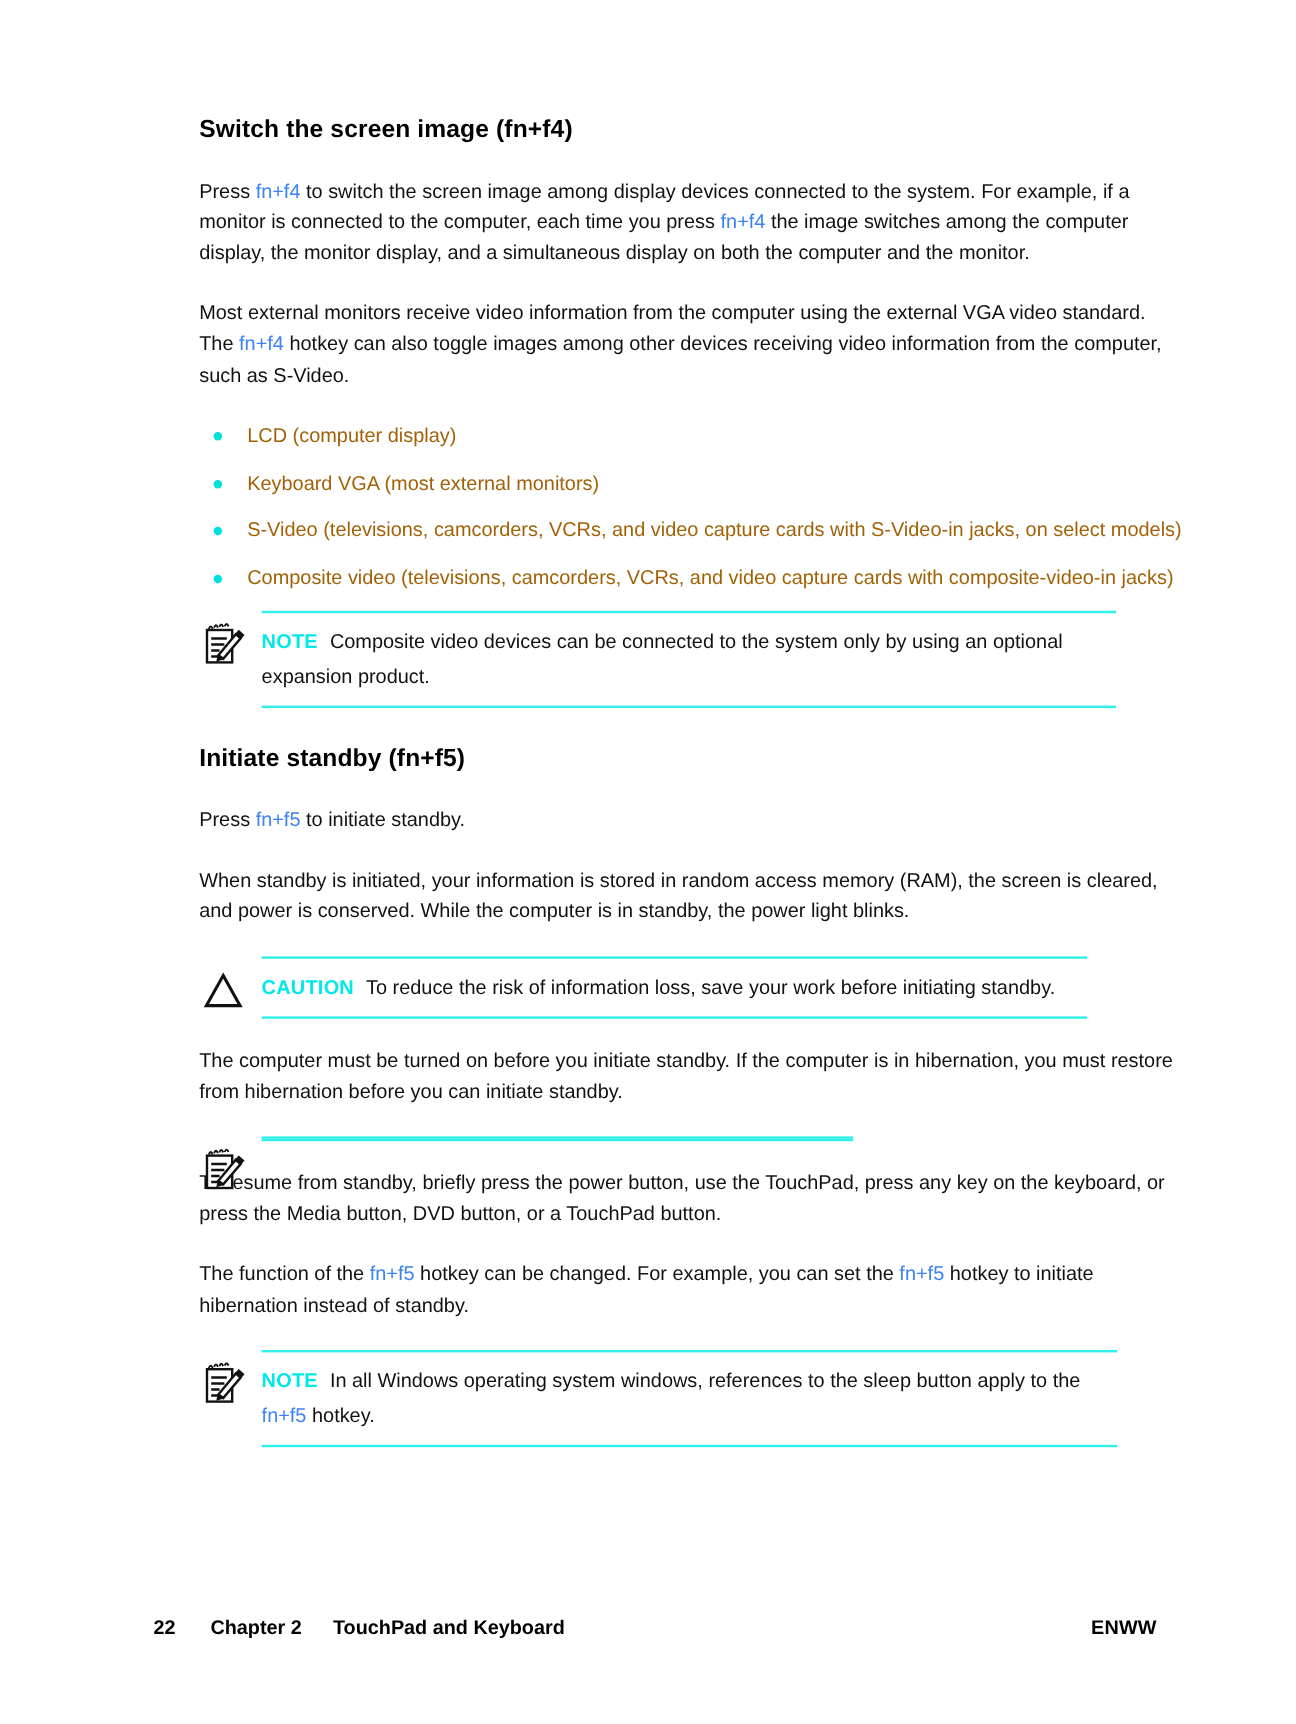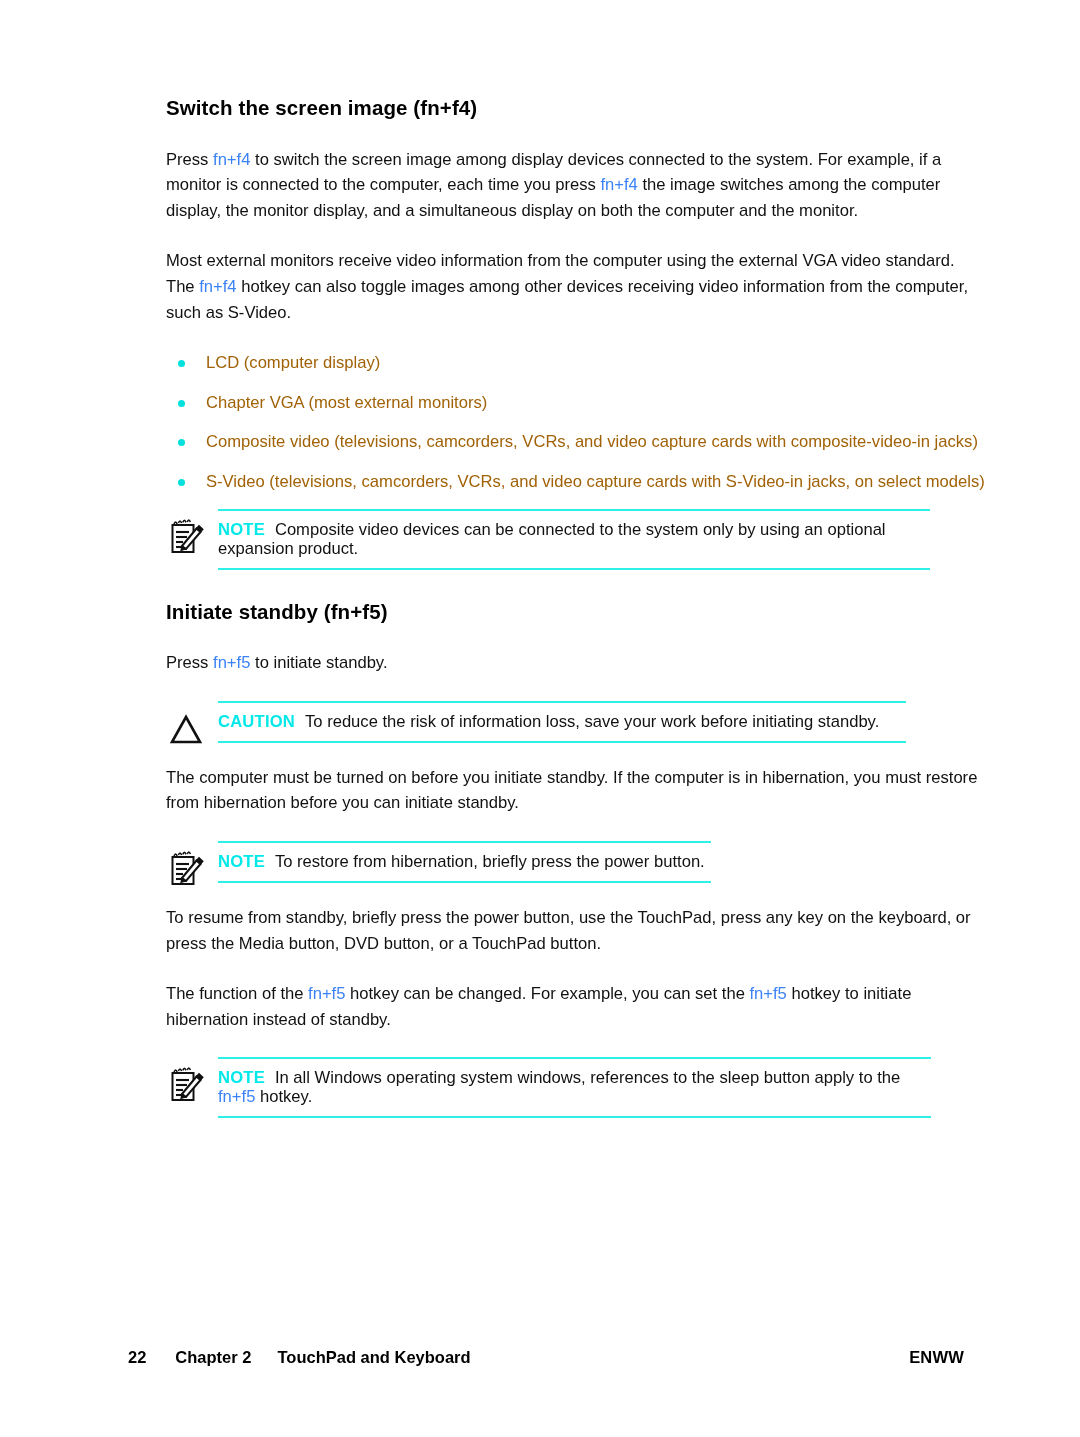--- a/index.html
+++ b/index.html
@@ -83,21 +83,21 @@
   }
   .admon .rule-top,
   .admon .rule-bottom {
     height: 2px;
     background: #2ff0e8;
     width: 100%;
   }
   .admon .body {
     padding: 9px 0 10px 0;
     font-size: 16.6px;
-    line-height: 19px;
+    line-height: 29px;
     color: #111;
   }
   .admon .kw {
     color: #00e8e8;
     font-weight: bold;
     letter-spacing: 0.2px;
   }
   .admon .kw + .sp { display: inline-block; width: 10px; }
 
   .admon .iconbox {
@@ -152,23 +152,23 @@
 
     <h2 class="section-heading">Switch the screen image (fn+f4)</h2>
 
     <p class="para" id="rp-s0-p0"><span>Press </span><span class="hk">fn+f4</span><span> to switch the screen image among display devices connected to the system. For example, if a monitor is connected to the computer, each time you press </span><span class="hk">fn+f4</span><span> the image switches among the computer display, the monitor display, and a simultaneous display on both the computer and the monitor.</span></p>
 
     <p class="para" id="rp-s0-p1"><span>Most external monitors receive video information from the computer using the external VGA video standard. The </span><span class="hk">fn+f4</span><span> hotkey can also toggle images among other devices receiving video information from the computer, such as S-Video.</span></p>
 
 
     <ul class="bullets" id="bullet-list-0">
     <li><span class="dot"></span><span>LCD (computer display)</span></li>
-        <li><span class="dot"></span><span>Chapter VGA (most external monitors)</span></li>
+        <li><span class="dot"></span><span>Keyboard VGA (most external monitors)</span></li>
+        <li><span class="dot"></span><span>S-Video (televisions, camcorders, VCRs, and video capture cards with S-Video-in jacks, on select models)</span></li>
         <li><span class="dot"></span><span>Composite video (televisions, camcorders, VCRs, and video capture cards with composite-video-in jacks)</span></li>
-        <li><span class="dot"></span><span>S-Video (televisions, camcorders, VCRs, and video capture cards with S-Video-in jacks, on select models)</span></li>
       </ul>
 
     <div class="admon w-note1">
       <div class="iconbox">
         <svg width="42" height="44" viewBox="0 0 42 44" xmlns="http://www.w3.org/2000/svg">
 
           <g stroke="#111" stroke-width="1.6" fill="none">
             <path d="M8 7 q1.6 -4 3.2 0"></path>
             <path d="M12.4 6 q1.6 -4 3.2 0"></path>
             <path d="M16.8 5.4 q1.6 -4 3.2 0"></path>
@@ -195,20 +195,21 @@
       <div class="body">
         <span class="kw">NOTE</span><span class="sp"></span><span>Composite video devices can be connected to the system only by using an optional expansion product.</span>
       </div>
       <div class="rule-bottom"></div>
     </div>
 
     <h2 class="section-heading second">Initiate standby (fn+f5)</h2>
 
     <p class="para" id="rp-s1-p0"><span>Press </span><span class="hk">fn+f5</span><span> to initiate standby.</span></p>
 
+    <p class="para" id="rp-s1-p1"><span>When standby is initiated, your information is stored in random access memory (RAM), the screen is cleared, and power is conserved. While the computer is in standby, the power light blinks.</span></p>
 
     <div class="admon w-caution">
       <div class="iconbox">
         <svg width="42" height="44" viewBox="0 0 42 44" xmlns="http://www.w3.org/2000/svg">
           <path d="M20 8 L34 33 L6 33 Z" fill="none" stroke="#111" stroke-width="2.6" stroke-linejoin="miter"></path>
         </svg>
       </div>
       <div class="rule-top"></div>
       <div class="body">
         <span class="kw">CAUTION</span><span class="sp"></span><span>To reduce the risk of information loss, save your work before initiating standby.</span>
@@ -235,23 +236,20 @@
             <line x1="10" y1="30" x2="19" y2="30"></line>
           </g>
           <g>
             <path d="M16 29 L30.5 11.5 L34.5 15 L20 32 Z" fill="#ffffff" stroke="#111" stroke-width="2"></path>
             <path d="M30.5 11.5 L33 8.8 L36.8 12.2 L34.5 15 Z" fill="#111" stroke="#111" stroke-width="1.4"></path>
             <path d="M16 29 L15 33.5 L20 32 Z" fill="#111" stroke="#111" stroke-width="1.2"></path>
           </g>
         </svg>
       </div>
       <div class="rule-top"></div>
-      <div class="body">
-        <span class="kw">NOTE</span><span class="sp"></span><span>To restore from hibernation, briefly press the power button.</span>
-      </div>
       <div class="rule-bottom"></div>
     </div>
 
     <p class="para" id="rp-s1-an-0"><span>To resume from standby, briefly press the power button, use the TouchPad, press any key on the keyboard, or press the Media button, DVD button, or a TouchPad button.</span></p>
 
     <p class="para" id="rp-s1-an-1"><span>The function of the </span><span class="hk">fn+f5</span><span> hotkey can be changed. For example, you can set the </span><span class="hk">fn+f5</span><span> hotkey to initiate hibernation instead of standby.</span></p>
 
     <div class="admon w-note3">
       <div class="iconbox">
         <svg width="42" height="44" viewBox="0 0 42 44" xmlns="http://www.w3.org/2000/svg">

